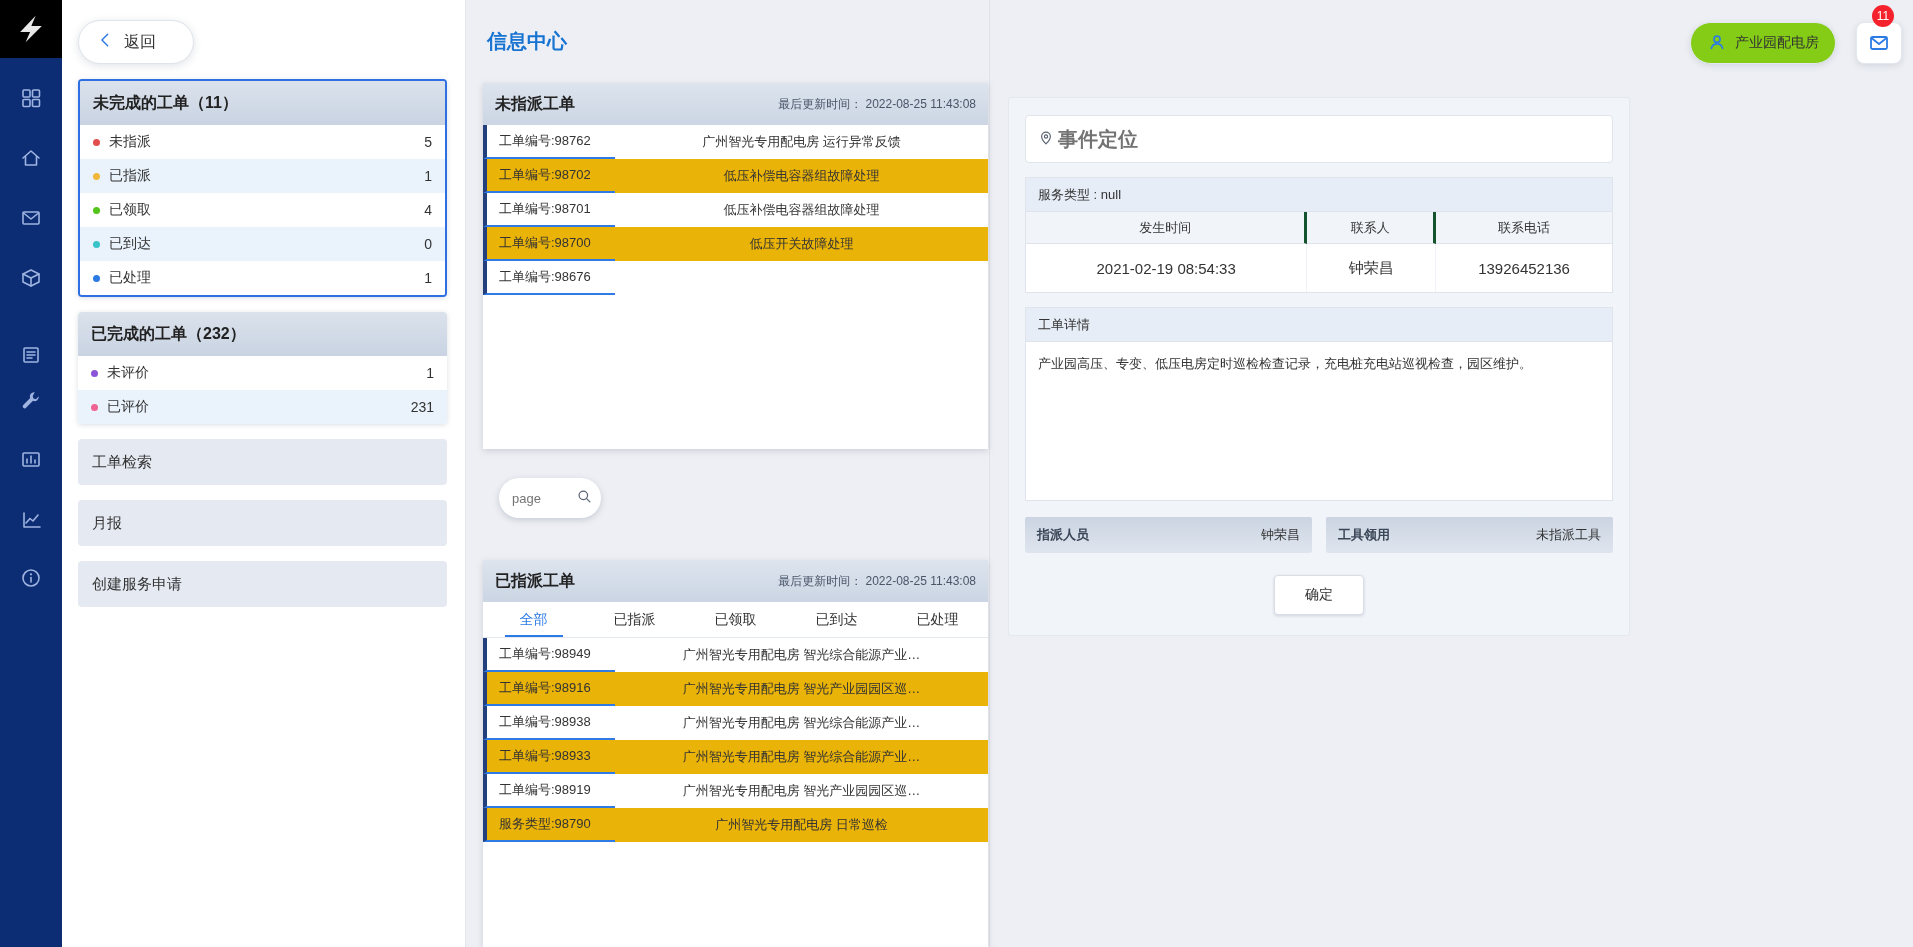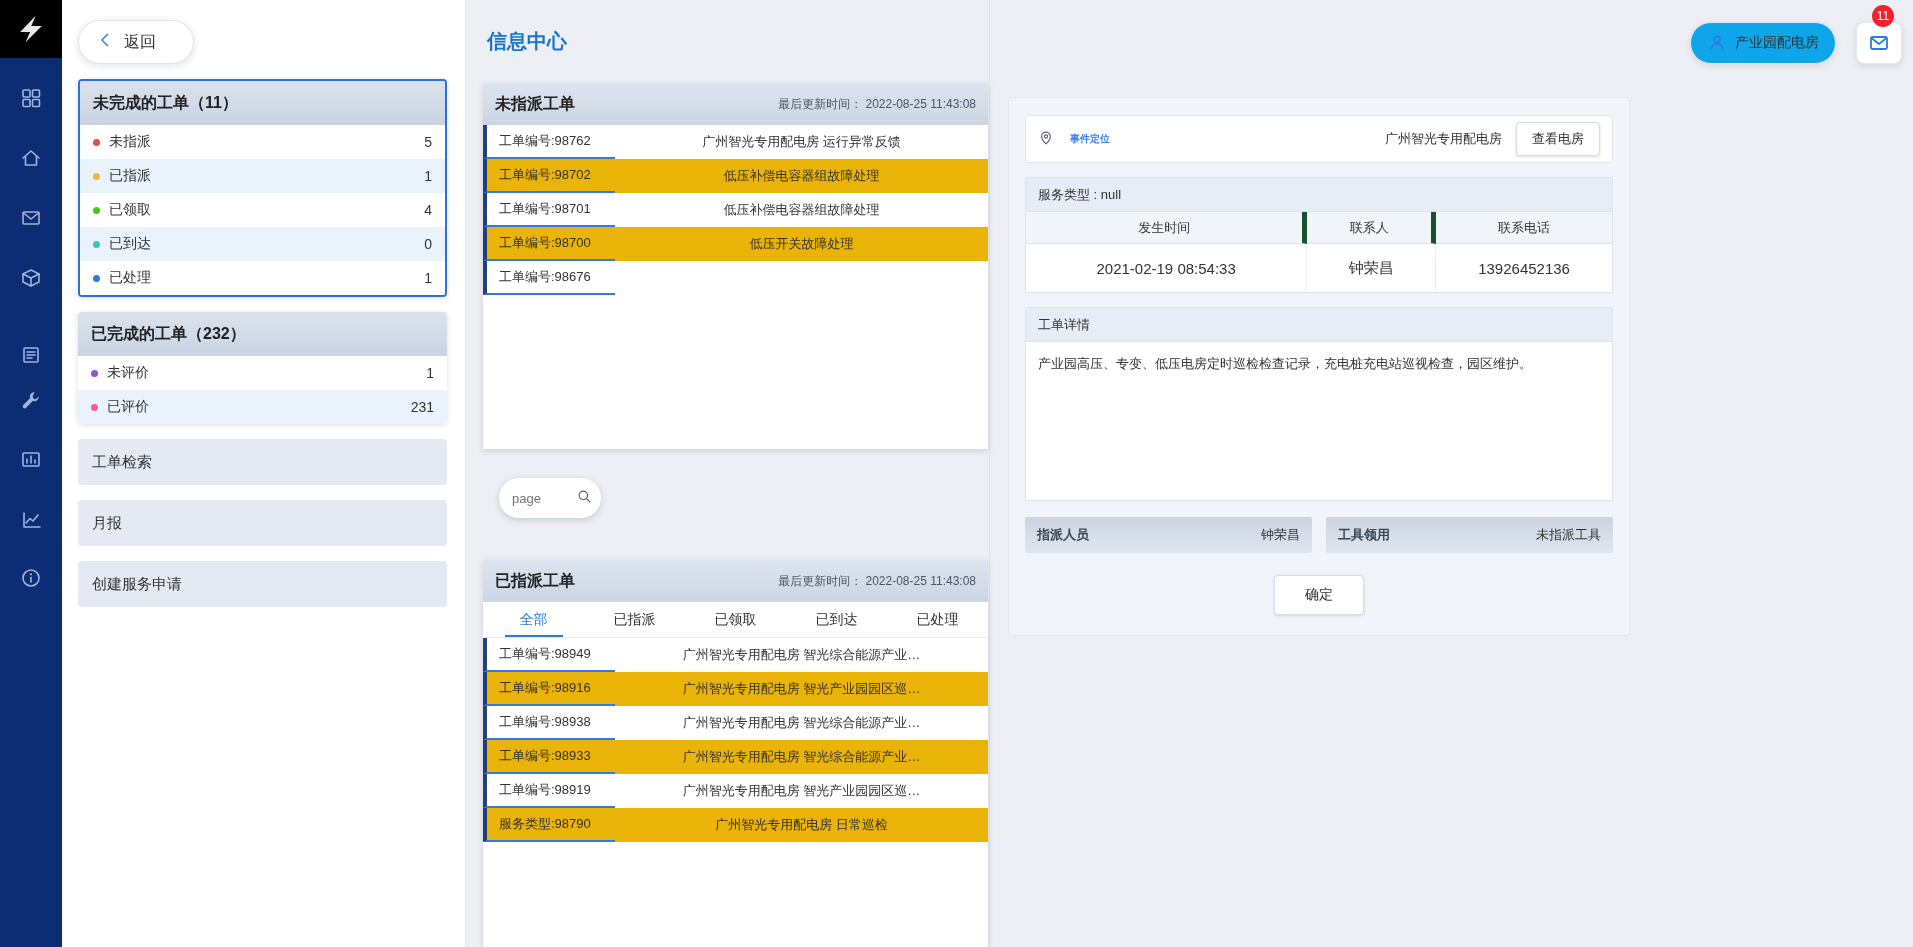--- a/index.html
+++ b/index.html
@@ -52,40 +52,40 @@
   .tab { flex:1; display:flex; align-items:center; justify-content:center; font-size:14px; color:#333; cursor:pointer; position:relative; }
   .tab.active { color:#2c7be5; }
   .tab.active::after { content:""; position:absolute; left:50%; transform:translateX(-50%); bottom:0; width:58px; height:2px; background:#2c7be5; }
 
   
   .detail-col { position:absolute; left:1008px; top:83px; width:622px; }
   .yellow-bar { height:42px; background:#e9b70c; border-radius:3px; display:flex; align-items:center; justify-content:space-between; padding:0 12px; color:#fff; font-size:13px; box-shadow:0 1px 4px rgba(120,110,40,.3); }
   .yb-log { display:flex; align-items:center; gap:5px; cursor:pointer; }
   .detail-card { margin-top:14px; background:#f1f4f9; border:1px solid #e4e8ef; border-radius:3px; padding:17px 16px 20px; }
   .loc-row { height:48px; background:#fff; border:1px solid #e0e5ec; border-radius:4px; display:flex; align-items:center; justify-content:space-between; padding:0 12px; }
-  .loc-left { display:flex; align-items:center; gap:16px; font-size:10px; font-weight:bold; color:#3b82f6; }
+  .loc-left { display:flex; align-items:center; gap:4px; font-size:20px; font-weight:bold; color:#737373; }
   .loc-right { display:flex; align-items:center; gap:14px; font-size:13px; }
   .btn { background:#fff; border:1px solid #d8dde6; border-radius:4px; box-shadow:0 1px 3px rgba(110,120,140,.25); font-size:13px; color:#333; cursor:pointer; font-family:inherit; }
   .btn.view-room { height:34px; padding:0 15px; }
   .svc-block { margin-top:14px; border:1px solid #dfe4ec; background:#fff; }
   .svc-bar { height:34px; background:#e7edf6; display:flex; align-items:center; padding:0 12px; font-size:13px; color:#333; border-bottom:1px solid #dfe4ec; }
   .dtable-hd, .dtable-row { display:grid; grid-template-columns:48% 22% 30%; }
-  .dtable-hd > div { height:32px; background:#f1f5fa; border-right:5px solid #14532d; border-bottom:1px solid #dfe4ec; display:flex; align-items:center; justify-content:center; font-size:13px; color:#333; }
+  .dtable-hd > div { height:32px; background:#f1f5fa; border-right:3px solid #14532d; border-bottom:1px solid #dfe4ec; display:flex; align-items:center; justify-content:center; font-size:13px; color:#333; }
   .dtable-hd > div:last-child, .dtable-row > div:last-child { border-right:none; }
   .dtable-row > div { height:48px; background:#fff; border-right:1px solid #eef1f6; display:flex; align-items:center; justify-content:center; font-size:15px; color:#333; }
   .wd-block { margin-top:14px; border:1px solid #dfe4ec; background:#fff; }
   .wd-body { padding:10px 12px; font-size:13px; line-height:1.8; color:#333; height:158px; }
   .kv-row { margin-top:16px; display:flex; gap:14px; }
   .kv-bar { flex:1; height:36px; background:linear-gradient(#cbd4e2,#dfe5ee); display:flex; align-items:center; justify-content:space-between; padding:0 12px; font-size:13px; color:#333; border-radius:2px; }
   .kv-label { font-weight:bold; color:#3a4657; }
   .confirm-wrap { margin-top:22px; text-align:center; }
   .btn.confirm { height:40px; padding:0 30px; font-size:14px; }
 
   
-  .user-pill { position:absolute; left:1690px; top:22px; height:42px; background:#0ea5e9; border:1px solid #e3e7ee; border-radius:21px;
+  .user-pill { position:absolute; left:1690px; top:22px; height:42px; background:#84cc16; border:1px solid #e3e7ee; border-radius:21px;
     box-shadow:0 2px 6px rgba(110,120,140,.2); display:flex; align-items:center; gap:8px; padding:0 16px; font-size:14px; cursor:pointer; z-index:6; }
   .mail-btn { position:absolute; left:1856px; top:22px; width:46px; height:42px; background:#fff; border:1px solid #e3e7ee; border-radius:8px;
     box-shadow:0 2px 6px rgba(110,120,140,.2); display:flex; align-items:center; justify-content:center; cursor:pointer; z-index:6; }
   .mail-badge { position:absolute; left:1872px; top:5px; min-width:22px; height:22px; border-radius:11px; background:#f5222d; color:#fff;
     display:flex; align-items:center; justify-content:center; font-size:12px; z-index:7; padding:0 4px; }
   .blue-stroke { stroke:#2c7be5; fill:none; stroke-width:1.8; stroke-linecap:round; stroke-linejoin:round; }
   .gray-stroke { stroke:#5a6472; fill:none; stroke-width:1.6; stroke-linecap:round; stroke-linejoin:round; }
   .white-stroke { stroke:#fff; fill:none; stroke-width:2; stroke-linecap:round; stroke-linejoin:round; }
 </style>
 </head>
@@ -313,24 +313,20 @@
 
   <div class="detail-card">
     <div class="loc-row">
       <span class="loc-left">
         <span><svg width="16" height="16" viewBox="0 0 22 22">
               <path class="gray-stroke" d="M11 3a6 6 0 0 1 6 6c0 4.5-6 10-6 10S5 13.5 5 9a6 6 0 0 1 6-6z"></path>
               <circle class="gray-stroke" cx="11" cy="9" r="2.2"></circle>
             </svg></span>
         <span>事件定位</span>
       </span>
-      <span class="loc-right">
-        <span>广州智光专用配电房</span>
-        <button class="btn view-room">查看电房</button>
-      </span>
     </div>
 
     <div class="svc-block">
       <div class="svc-bar">服务类型 : null</div>
       <div class="dtable-hd">
         <div>发生时间</div>
         <div>联系人</div>
         <div>联系电话</div>
       </div>
       <div class="dtable-row">

